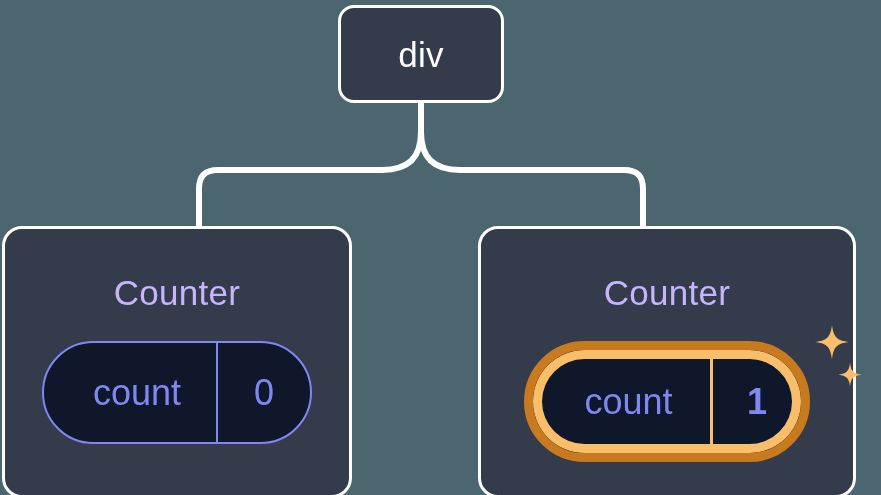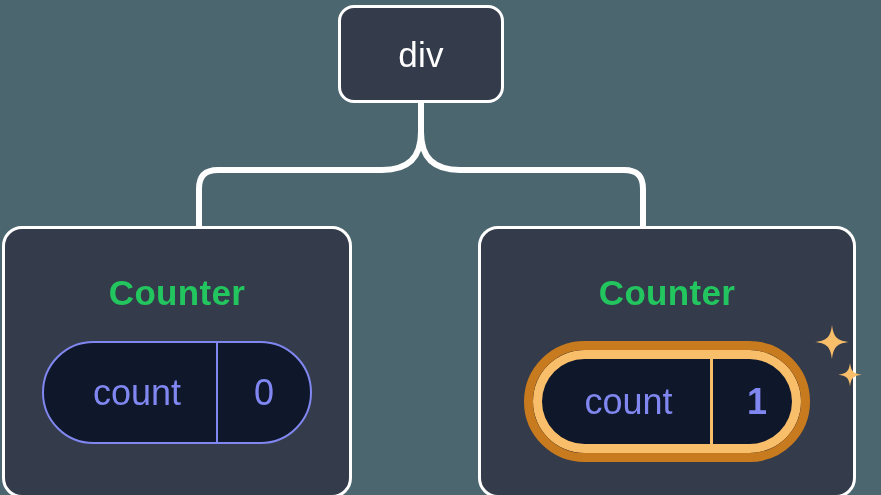--- a/index.html
+++ b/index.html
@@ -62,23 +62,23 @@
     top: 226px;
     height: 272px;
   }
   #node-counter-right {
     left: 478px;
     top: 226px;
     width: 378px;
     height: 272px;
   }
   .node-title {
-    color: #22c55e;
+    color: #c4b5fd;
     font-size: 35px;
-    font-weight: 700;
+    font-weight: 400;
     line-height: 1;
     letter-spacing: 0.3px;
   }
   
   .pill-wrap {
     position: relative;
     margin-top: 31px;
   }
   .pill {
     position: relative;

